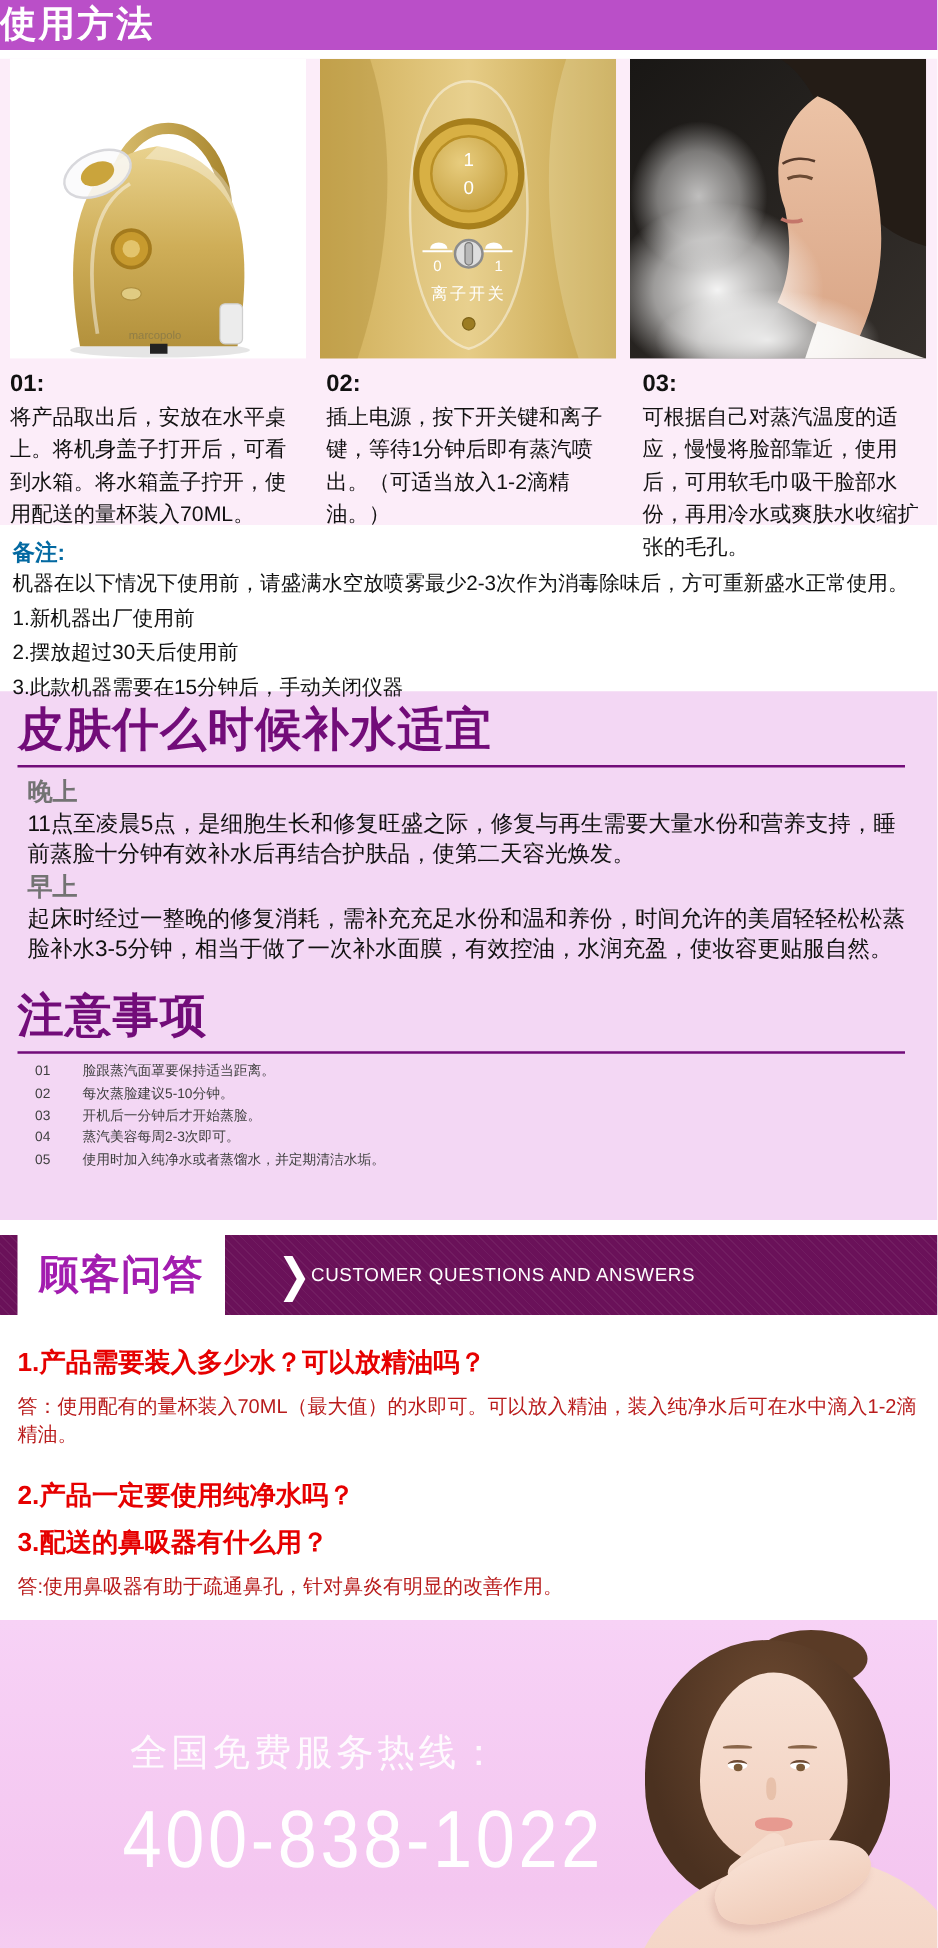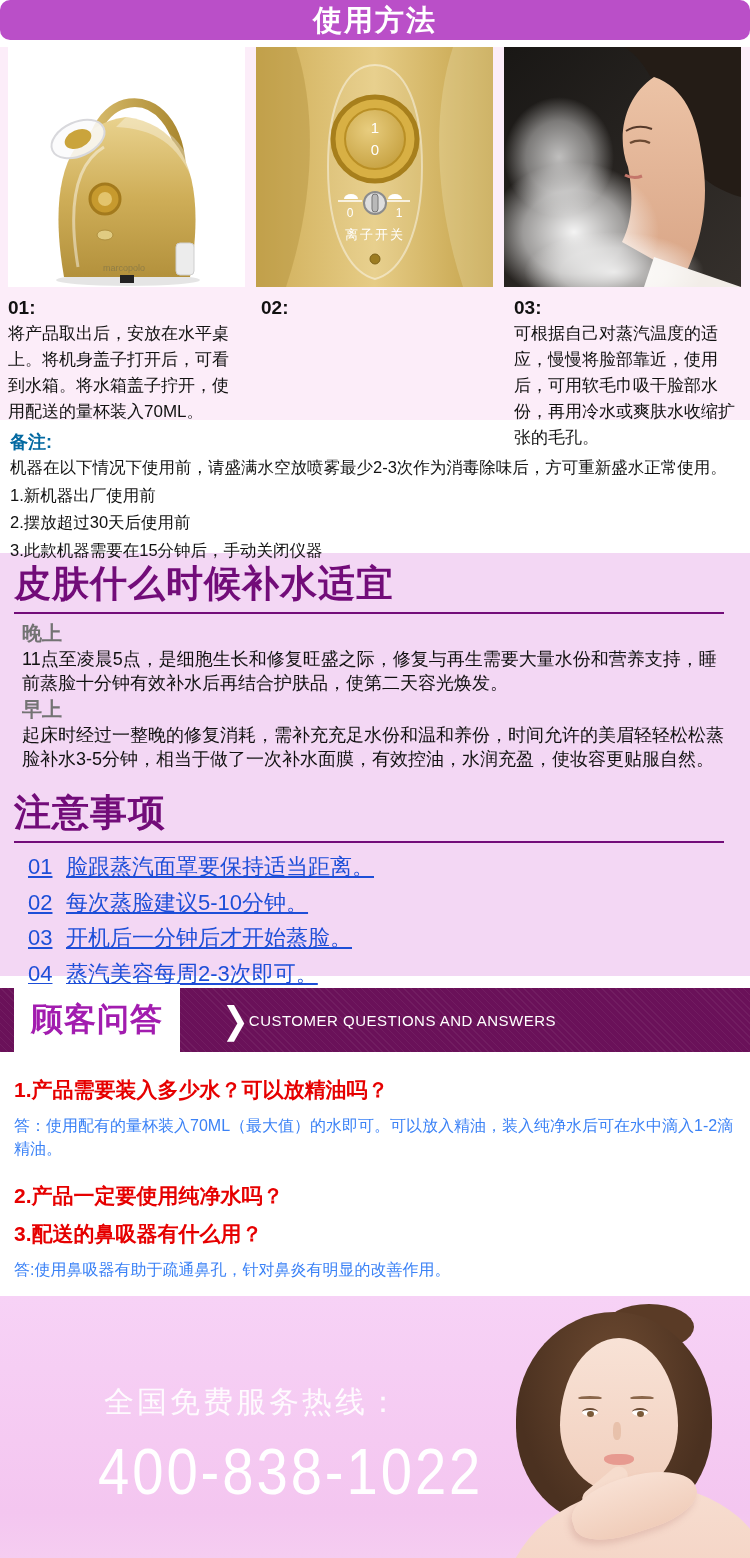--- a/index.html
+++ b/index.html
@@ -1,21 +1,21 @@
 <!DOCTYPE html>
 <html><head>
 <meta charset="utf-8">
 <style>
   * { margin:0; padding:0; box-sizing:border-box; }
   body { width:750px; font-family:"Liberation Sans","DejaVu Sans",sans-serif; background:#ffffff; }
   .page { width:750px; position:relative; background:#fff; }
 
   
-  .header { height:40px; background:#ba4fc8; color:#fff; text-align:center;
-            font-size:29px; font-weight:bold; line-height:40px; letter-spacing:2px;border-radius:10px; }
+  .header { height:40px; background:#ba4fc8; color:#fff; text-align:left;
+            font-size:29px; font-weight:bold; line-height:40px; letter-spacing:2px; }
 
   
   .usage { margin-top:7px; background:#fcedf9; padding:0 8px; height:373px; }
   .img-row { display:flex; gap:11px; }
   .img-cell { width:237px; height:240px; overflow:hidden; }
   .step-row { display:flex; gap:25px; padding-top:6px; }
   .step-col { width:237px; }
   .step-id { font-size:19px; font-weight:bold; color:#111; margin:4px 0 2px; }
   .step-text { font-size:17px; color:#111; line-height:1.53; }
 
@@ -24,37 +24,37 @@
   .notes-title { font-size:18px; font-weight:bold; color:#0369a1; }
   .notes-line { font-size:16.5px; color:#111; line-height:1.67; }
 
   
   .pink { background:#f3d7f4; height:423px; padding:6px 26px 0 14px; }
   .sec-title { font-size:37px; font-weight:bold; color:#720c79; letter-spacing:1px; }
   .sec-rule { border:none; border-top:2.5px solid #720c79; margin:3px 0 6px; }
   .hy-label { font-size:20px; font-weight:bold; color:#737373; margin-left:8px; }
   .hy-text { font-size:18px; color:#111; line-height:1.36; margin-left:8px; }
   .pre-list { margin-top:6px; }
-  .pre-item { display:flex; font-size:22px; color:#1d4ed8; line-height:1.62; padding-left:14px;text-decoration:underline; }
+  .pre-item { display:flex; font-size:11px; color:#404040; line-height:1.62; padding-left:14px; }
   .pre-num { width:26px; flex:none; margin-right:12px; }
 
   
   .qa-band { margin-top:12px; height:64px; background:#6a1159; position:relative;
              display:flex; align-items:center; padding-left:222px;
              background-image:repeating-linear-gradient(45deg, rgba(255,255,255,0.05) 0 1px, transparent 1px 5px); }
   .qa-box { position:absolute; left:14px; top:-4px; height:72px; width:166px;
             background:#fff; display:flex; align-items:center; justify-content:center;
             color:#a21caf; font-size:32px; font-weight:bold; letter-spacing:1px; }
   .qa-chevron { color:#fff; font-size:32px; font-weight:bold; transform:scaleY(1.15); }
   .qa-en { color:#fff; font-size:15px; letter-spacing:0.5px; }
 
   
   .qa-content { background:#fff; height:244px; padding:24px 14px 0; }
   .q { font-size:21px; font-weight:bold; color:#e60000; margin-bottom:10px; }
-  .a { font-size:16px; color:#3b82f6; line-height:1.45; margin-bottom:22px; white-space:pre-line; }
+  .a { font-size:16px; color:#b91c1c; line-height:1.45; margin-bottom:22px; white-space:pre-line; }
 
   
   .footer { position:relative; height:308px; overflow:hidden;
             background:linear-gradient(180deg,#f7d2f6 0%,#f4c6f0 70%,#f6d4f1 100%); }
   .hotline-label { position:absolute; left:104px; top:86px; font-size:30px; letter-spacing:3px;
                    color:rgba(255,255,255,0.9); }
   .hotline-number { position:absolute; left:98px; top:138px; font-size:58px; color:#fff;
                     letter-spacing:3px; transform:scale(0.97,1.12); transform-origin:left top; }
   .consultant { position:absolute; right:40px; bottom:6px; font-size:20px; color:#fff; letter-spacing:1px; }
 
@@ -196,20 +196,21 @@
       </div>
     </div>
 
     <div class="step-row">
       <div class="step-col">
         <div class="step-id">01:</div>
         <div class="step-text">将产品取出后，安放在水平桌上。将机身盖子打开后，可看到水箱。将水箱盖子拧开，使用配送的量杯装入70ML。</div>
       </div>
       <div class="step-col">
         <div class="step-id">02:</div>
+        <div class="step-text">插上电源，按下开关键和离子键，等待1分钟后即有蒸汽喷出。（可适当放入1-2滴精油。）</div>
       </div>
       <div class="step-col">
         <div class="step-id">03:</div>
         <div class="step-text">可根据自己对蒸汽温度的适应，慢慢将脸部靠近，使用后，可用软毛巾吸干脸部水份，再用冷水或爽肤水收缩扩张的毛孔。</div>
       </div>
     </div>
   </div>
 
   <div class="notes">
     <div class="notes-title">备注:</div>

